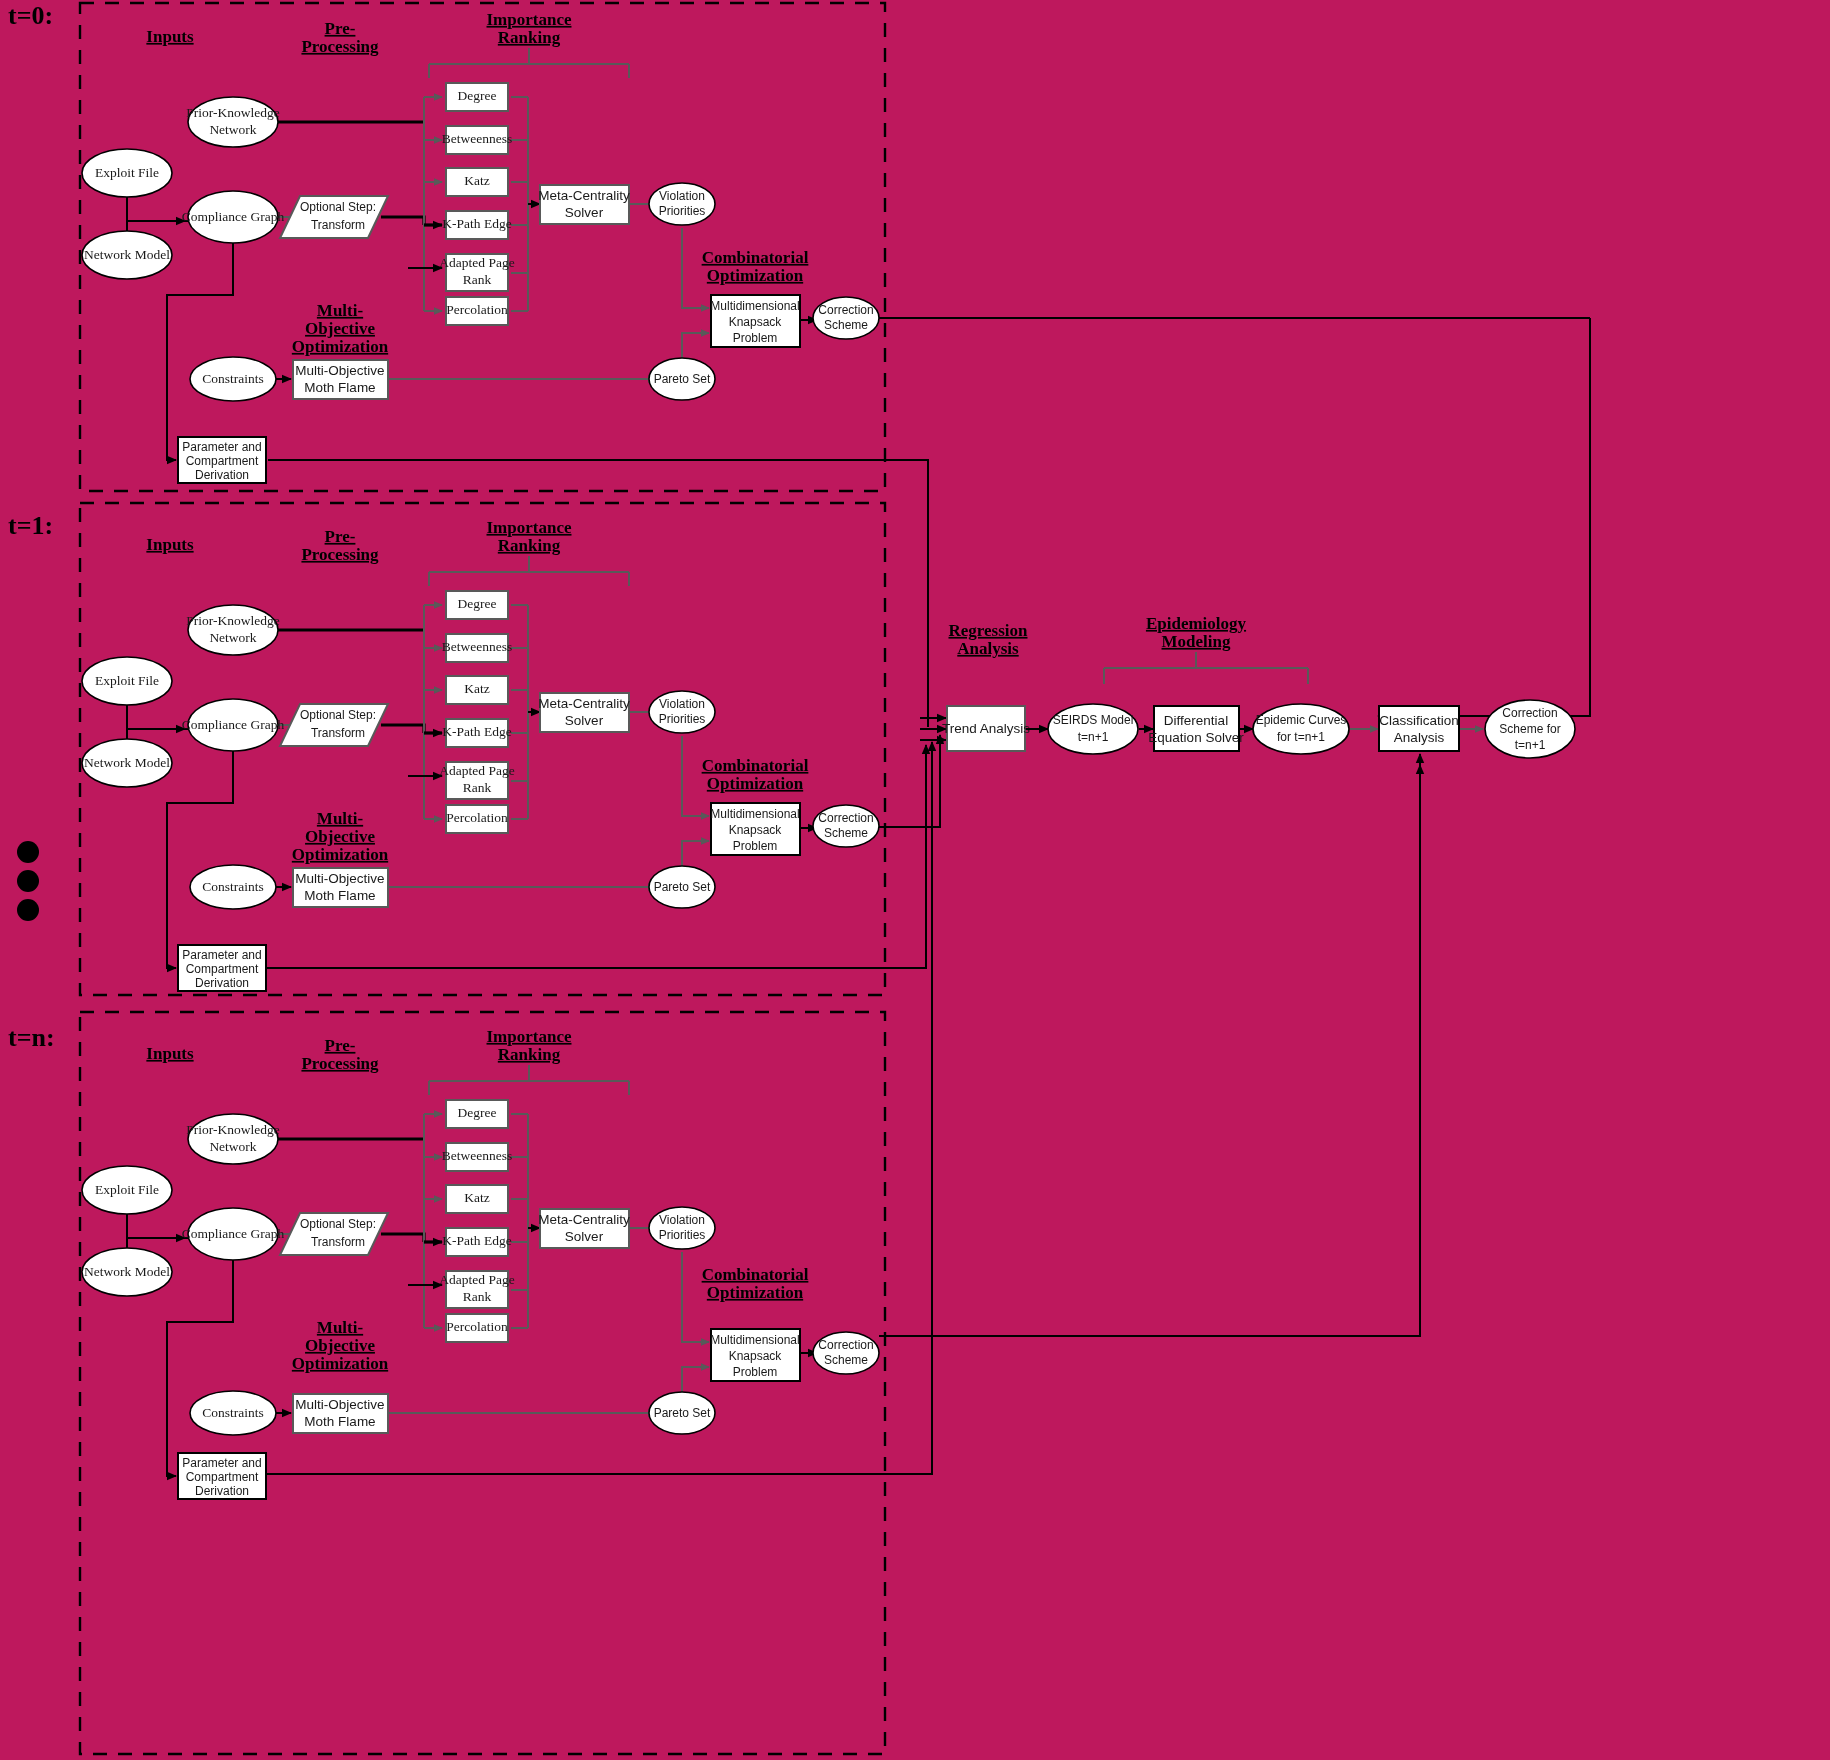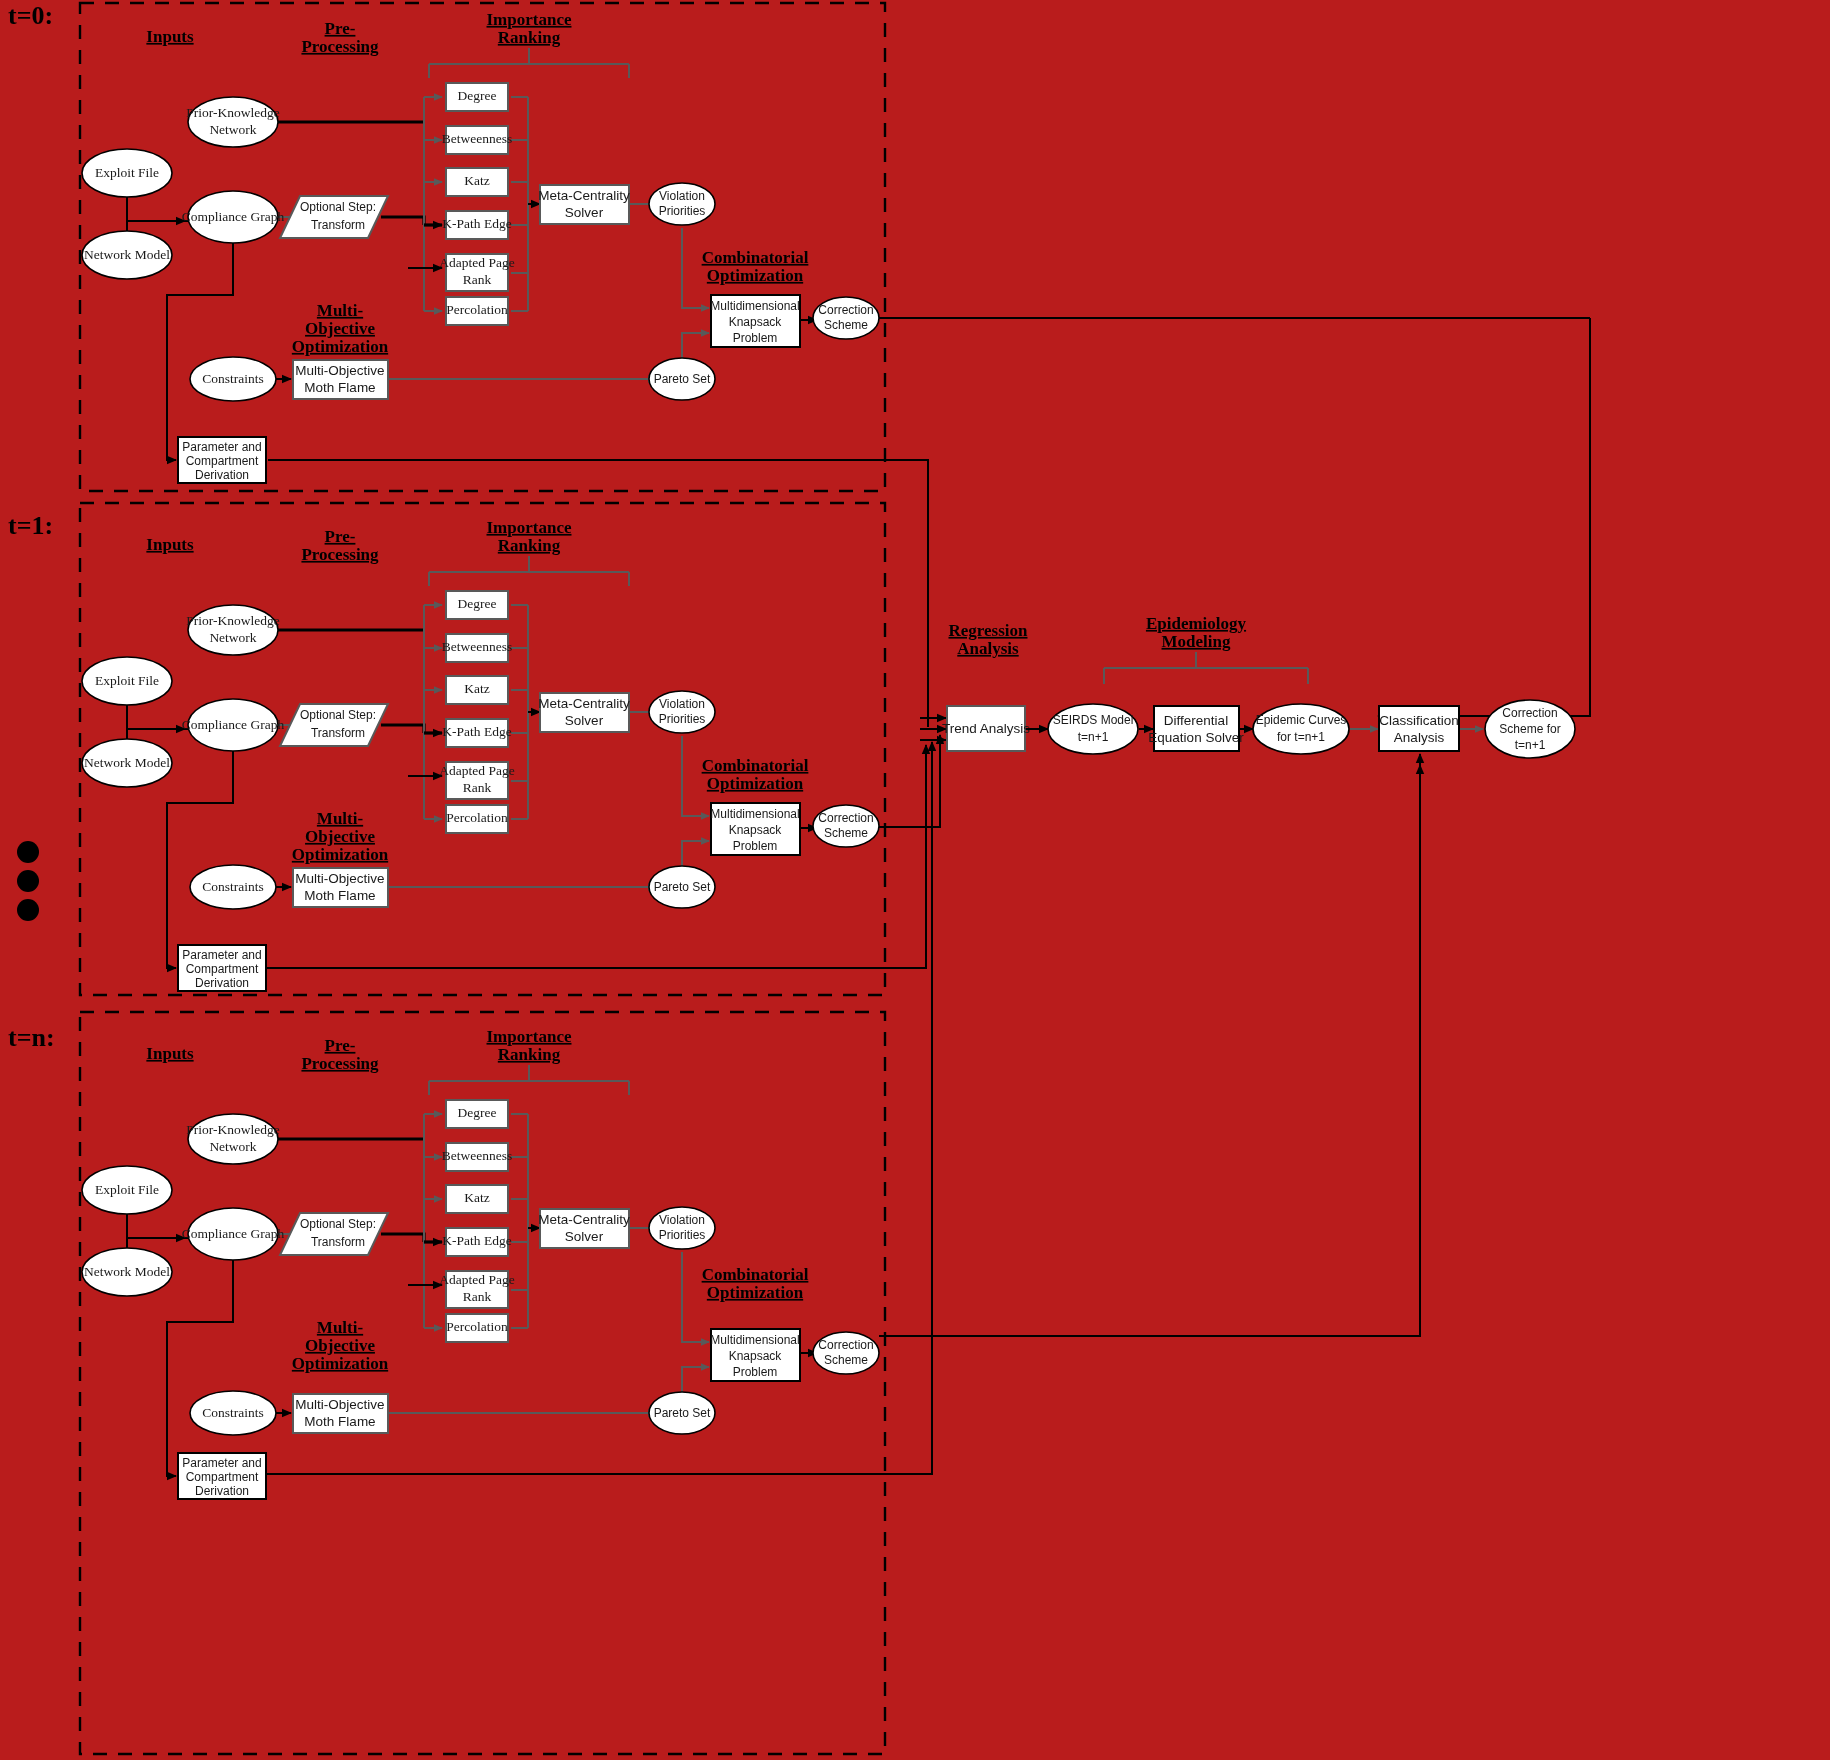--- a/index.html
+++ b/index.html
@@ -1,16 +1,16 @@
 <!DOCTYPE html>
 <html><head>
 <meta charset="utf-8">
 <style>
   html,body{margin:0;padding:0;background:#ffffff;}
-  #page{position:relative;width:1830px;height:1760px;background:#b91c1c;
+  #page{position:relative;width:1830px;height:1760px;background:#be185d;
         font-family:"Liberation Serif", serif;}
   svg{display:block;}
   .nd-rect{fill:#ffffff;stroke:#595959;stroke-width:2;}
   .nd-rect-dark{fill:#ffffff;stroke:#000000;stroke-width:2;}
   .nd-ell-dark{fill:#ffffff;stroke:#000000;stroke-width:1.6;}
   .nd-par{fill:#ffffff;stroke:#595959;stroke-width:2;}
   .lbl{font-family:"Liberation Sans", sans-serif;font-size:13.5px;fill:#1a1a1a;text-anchor:middle;dominant-baseline:middle;}
   .lbl-serif{font-family:"Liberation Serif", serif;font-size:13.5px;fill:#1a1a1a;text-anchor:middle;dominant-baseline:middle;}
   .lbl-sm{font-family:"Liberation Sans", sans-serif;font-size:12px;fill:#1a1a1a;text-anchor:middle;dominant-baseline:middle;}
   .hdr{font-family:"Liberation Serif", serif;font-size:17px;font-weight:bold;

